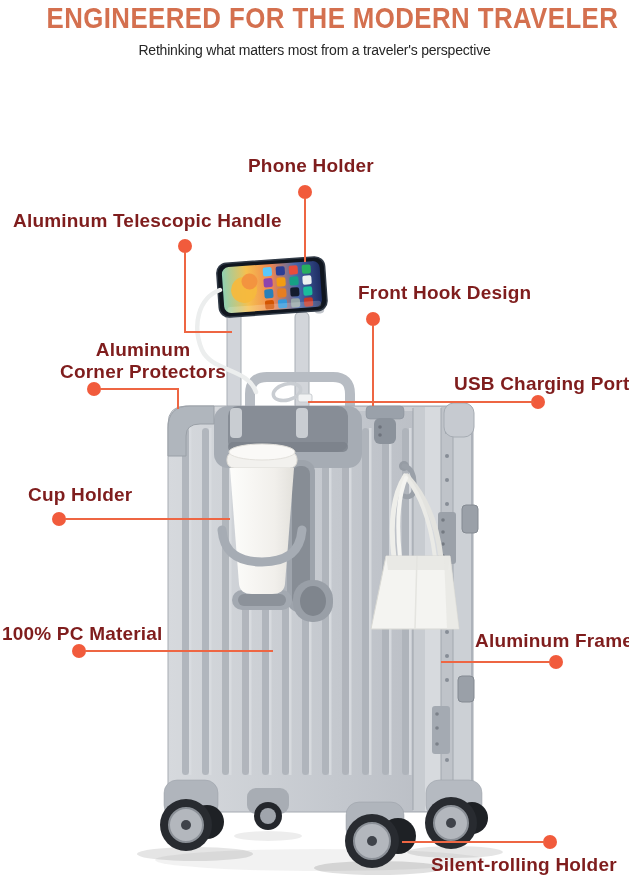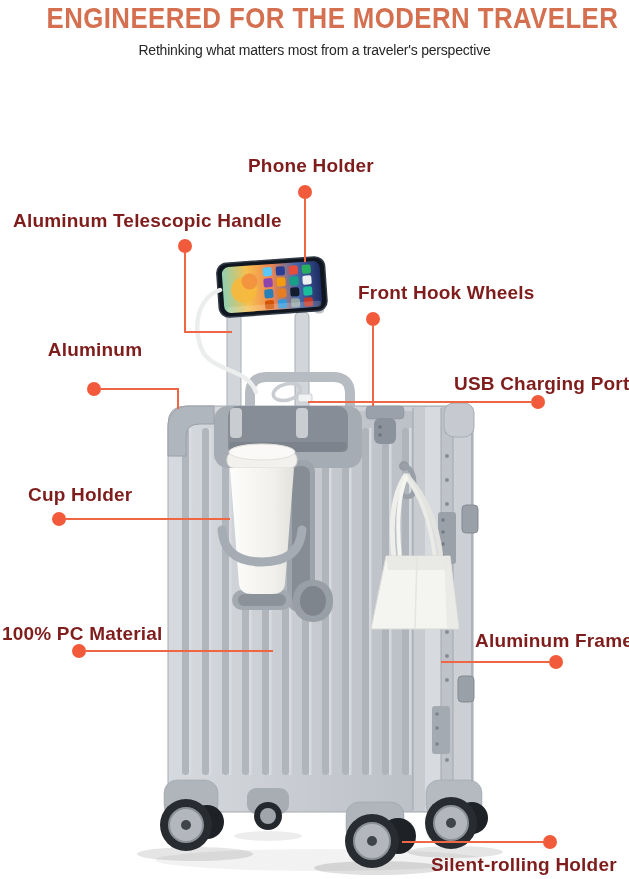--- a/index.html
+++ b/index.html
@@ -19,21 +19,21 @@
     position:absolute; top:42px; left:0; right:0; margin:0;
     text-align:center; color:#262626; font-size:14px; font-weight:400;
     letter-spacing:-0.2px;
   }
   
   .callout { display:contents; }
   .lbl {
     position:absolute; color:#7f1d1d; font-weight:700; font-size:19px;
     white-space:nowrap; letter-spacing:.2px; line-height:22px;
   }
-  .lbl.center { text-align:center; }
+  .lbl.center { text-align:center;padding-left:48px; }
   .dot { position:absolute; width:14px; height:14px; border-radius:50%; background:#F15B3C; }
   .hline, .vline { position:absolute; background:#EE6643; }
   .hline { height:2px; } .vline { width:2px; }
   svg.scene { position:absolute; left:0; top:0; }
 </style>
 </head>
 <body>
 
 <div class="stage">
 
@@ -278,28 +278,29 @@
   </div>
 
   <div class="callout">
     <div class="lbl" style="left:13px; top:210px;text-align:right;">Aluminum Telescopic Handle</div>
     <div class="dot" style="left:178px; top:239px;"></div>
     <div class="vline" style="left:184px; top:252px; height:81px;"></div>
     <div class="hline" style="left:184px; top:331px; width:48px;"></div>
   </div>
 
   <div class="callout">
-    <div class="lbl" style="left:358px; top:282px;">Front Hook Wheels</div>
+    <div class="lbl" style="left:358px; top:282px;">Front Hook Design</div>
     <div class="dot" style="left:366px; top:312px;"></div>
     <div class="vline" style="left:372px; top:325px; height:81px;"></div>
   </div>
 
   <div class="callout">
     <div class="lbl center" style="left:0px; top:339px; width:190px; white-space:normal;">
       <div>Aluminum</div>
+      <div>Corner Protectors</div>
     </div>
     <div class="dot" style="left:87px; top:382px;"></div>
     <div class="hline" style="left:100px; top:388px; width:79px;"></div>
     <div class="vline" style="left:177px; top:388px; height:21px;"></div>
   </div>
 
   <div class="callout">
     <div class="lbl" style="left:454px; top:373px;">USB Charging Port</div>
     <div class="dot" style="left:531px; top:395px;"></div>
     <div class="hline" style="left:308px; top:401px; width:226px;"></div>

